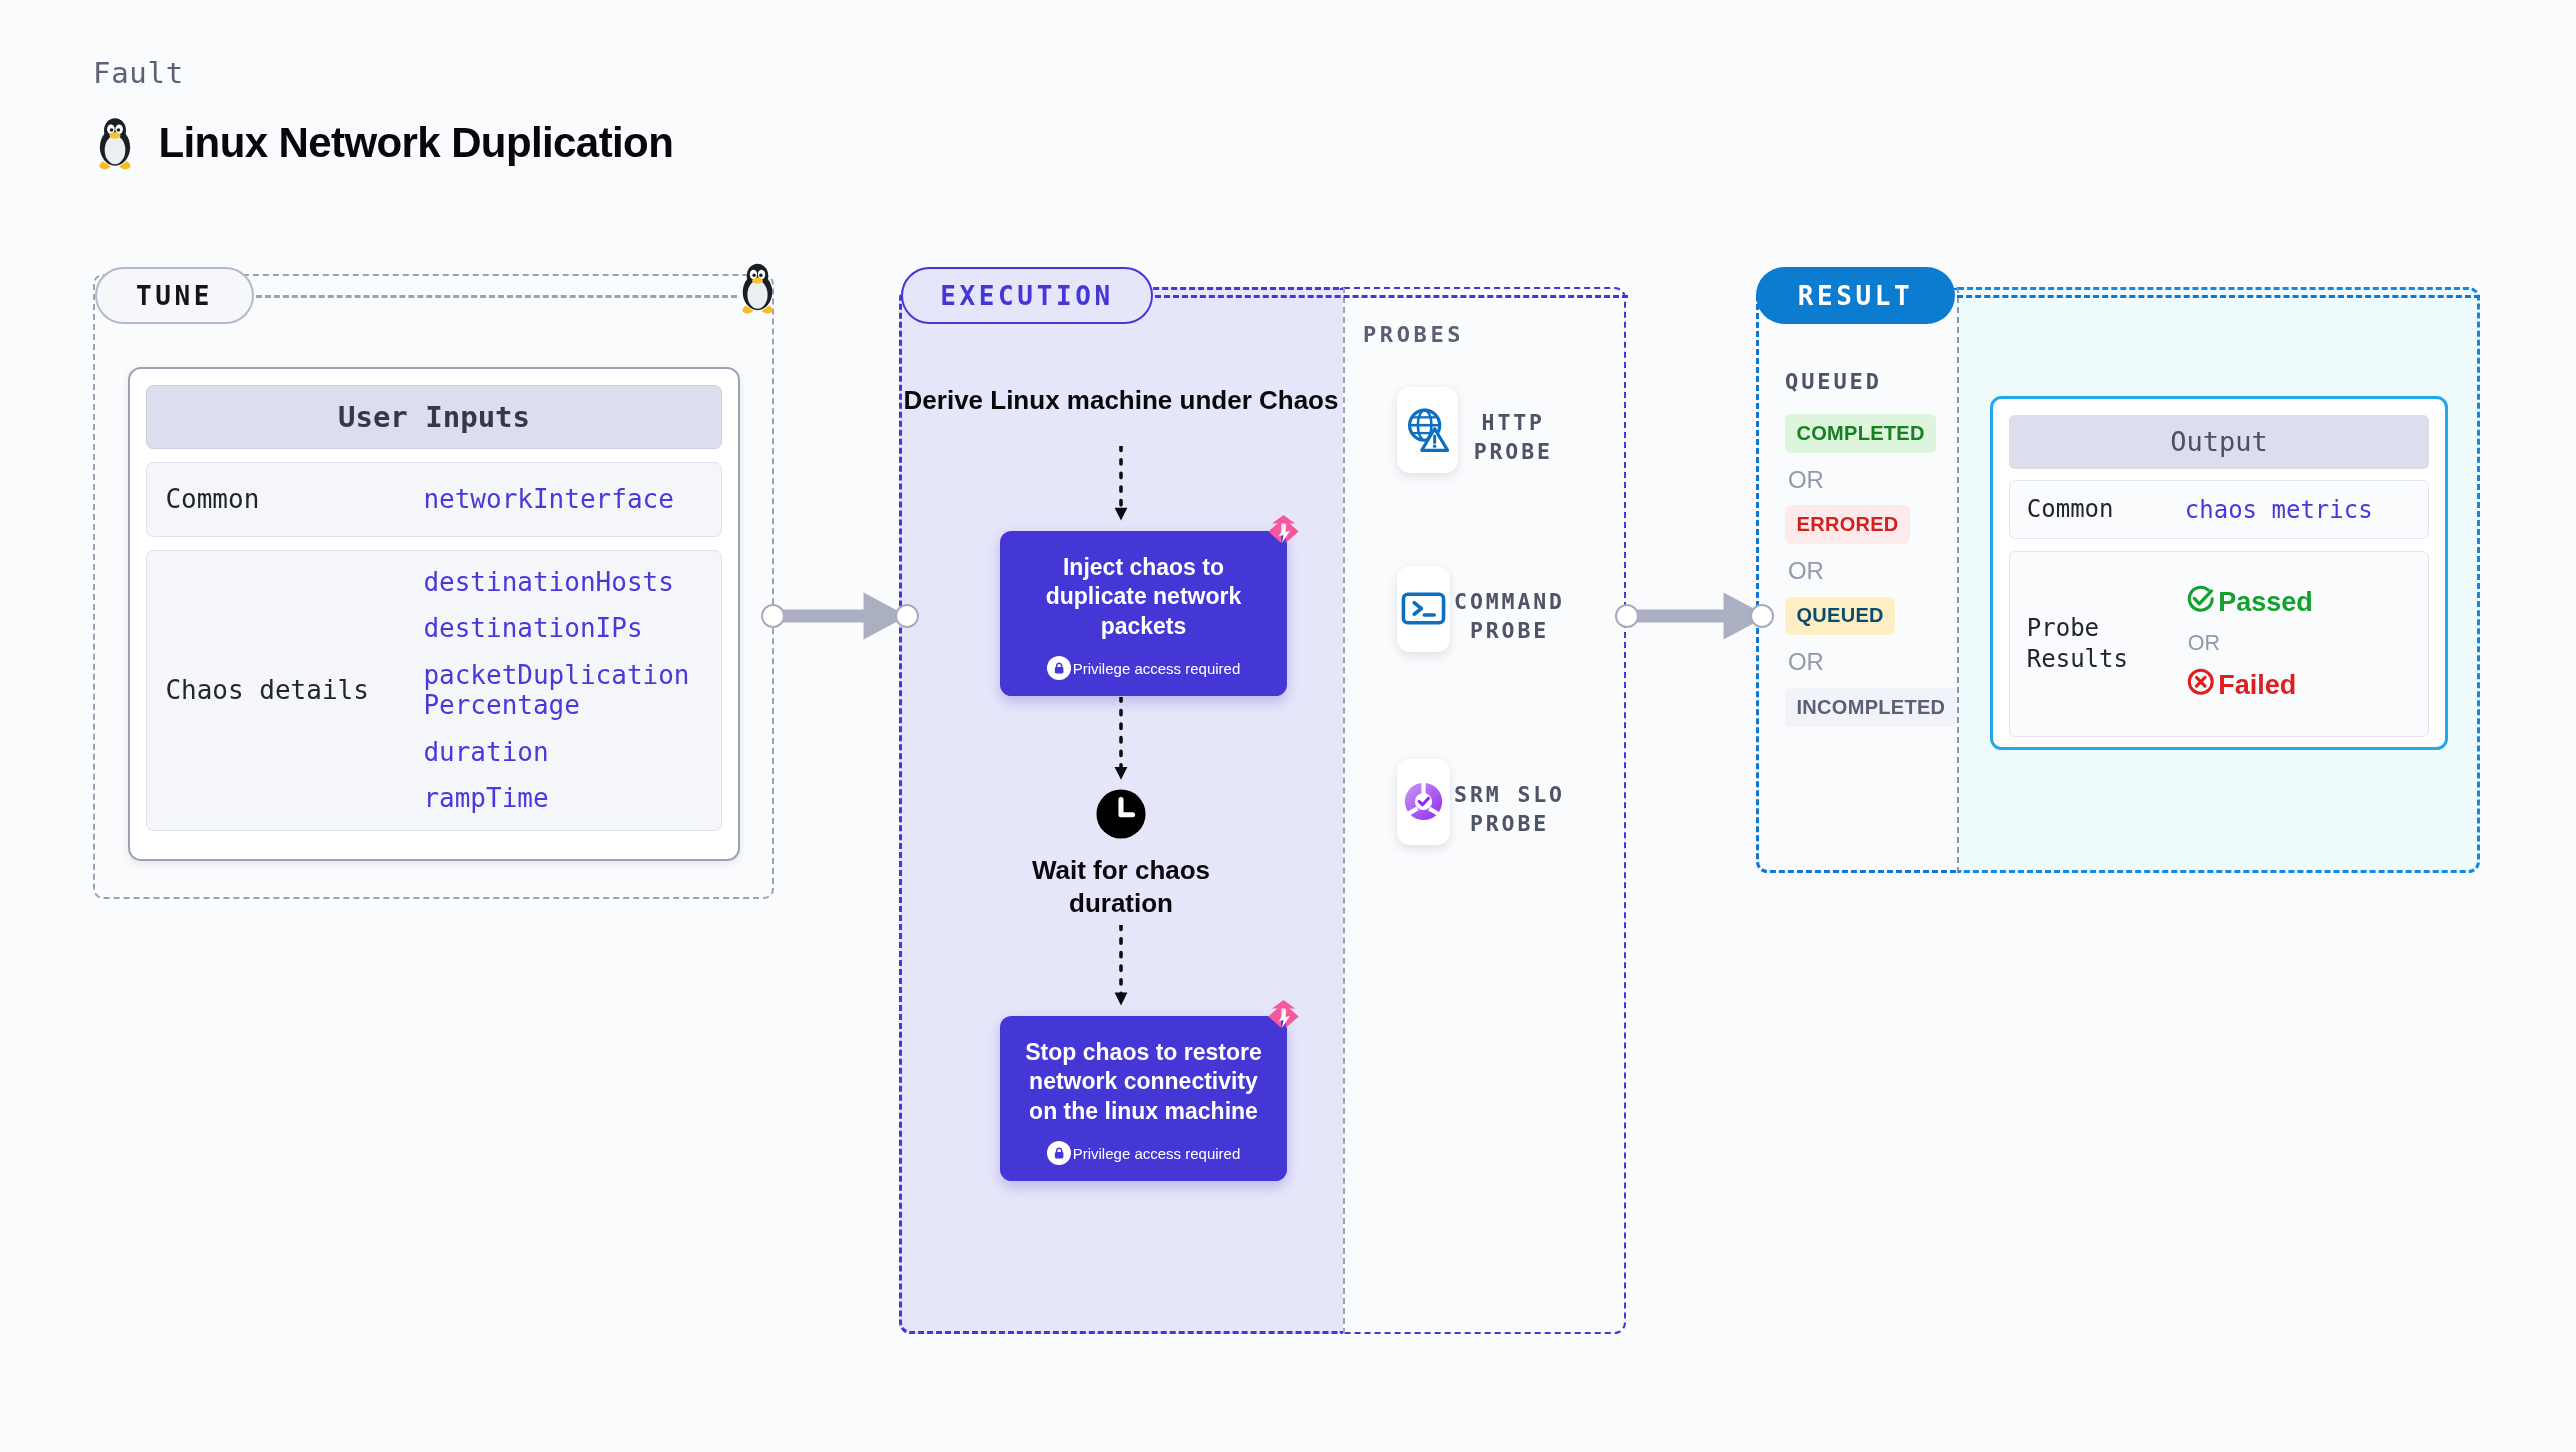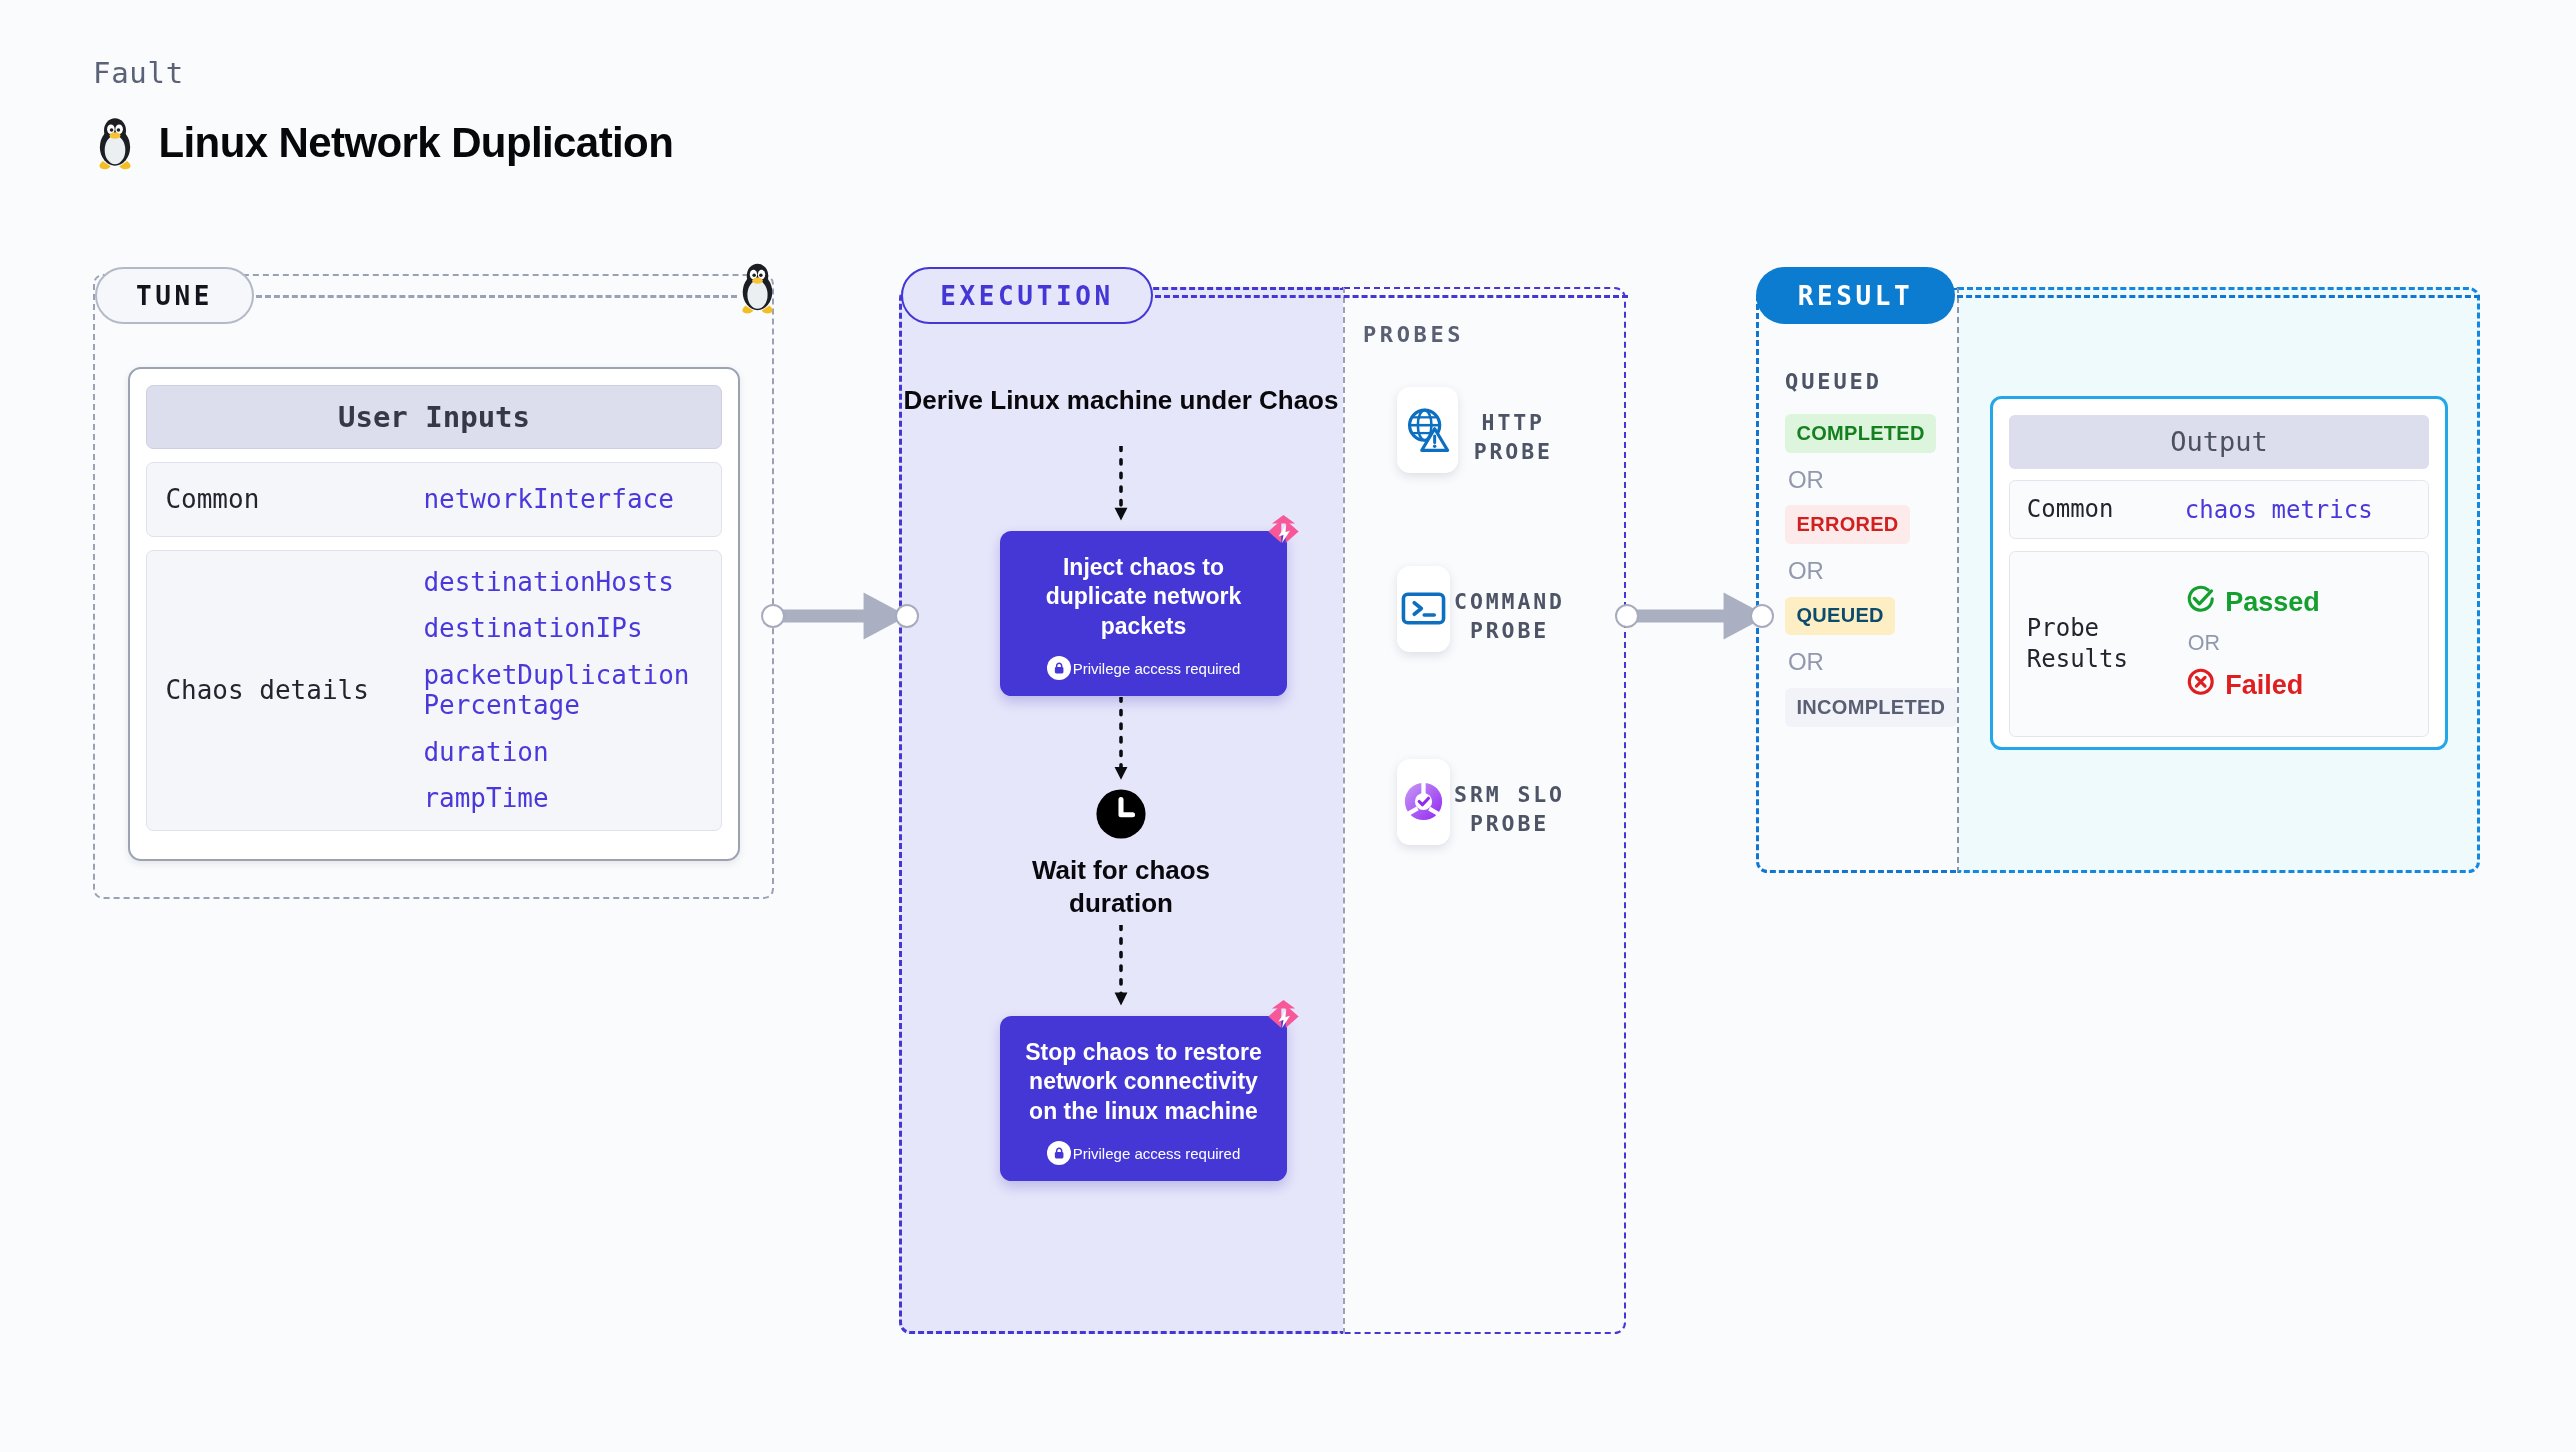--- a/index.html
+++ b/index.html
@@ -182,21 +182,21 @@
   .out-row {
     margin-top: 11.5px; background: #fafbfd; border: 1.4px solid #e3e5ee; border-radius: 6.4px;
     display: flex; align-items: center; padding: 13px 17px; min-height: 59px;
   }
   .out-row.tall { min-height: 186px; align-items: center; }
   .out-label {
     font-family: "DejaVu Sans Mono", monospace; font-size: 24px; color: #23252e;
     width: 158px; flex: none; line-height: 1.3;
   }
   .out-val { font-family: "DejaVu Sans Mono", monospace; font-size: 24px; color: #4a38db; }
-  .pf-row { display: flex; align-items: center; gap: 9px; font-size: 27px; font-weight: 700; }
+  .pf-row { display: flex; align-items: center; gap: 2px; font-size: 27px; font-weight: 700; }
   .pf-pass { color: #14a02e; }
   .pf-fail { color: #df1e20; }
   .pf-or { font-size: 21.5px; color: #9299ad; margin: 10px 0 10px 2.9px; }
 
   
   .conn { position: absolute; }
   .node-dot {
     position: absolute; width: 24px; height: 24px; border-radius: 50%;
     background: #fff; border: 2.9px solid #a7abbd;
   }

